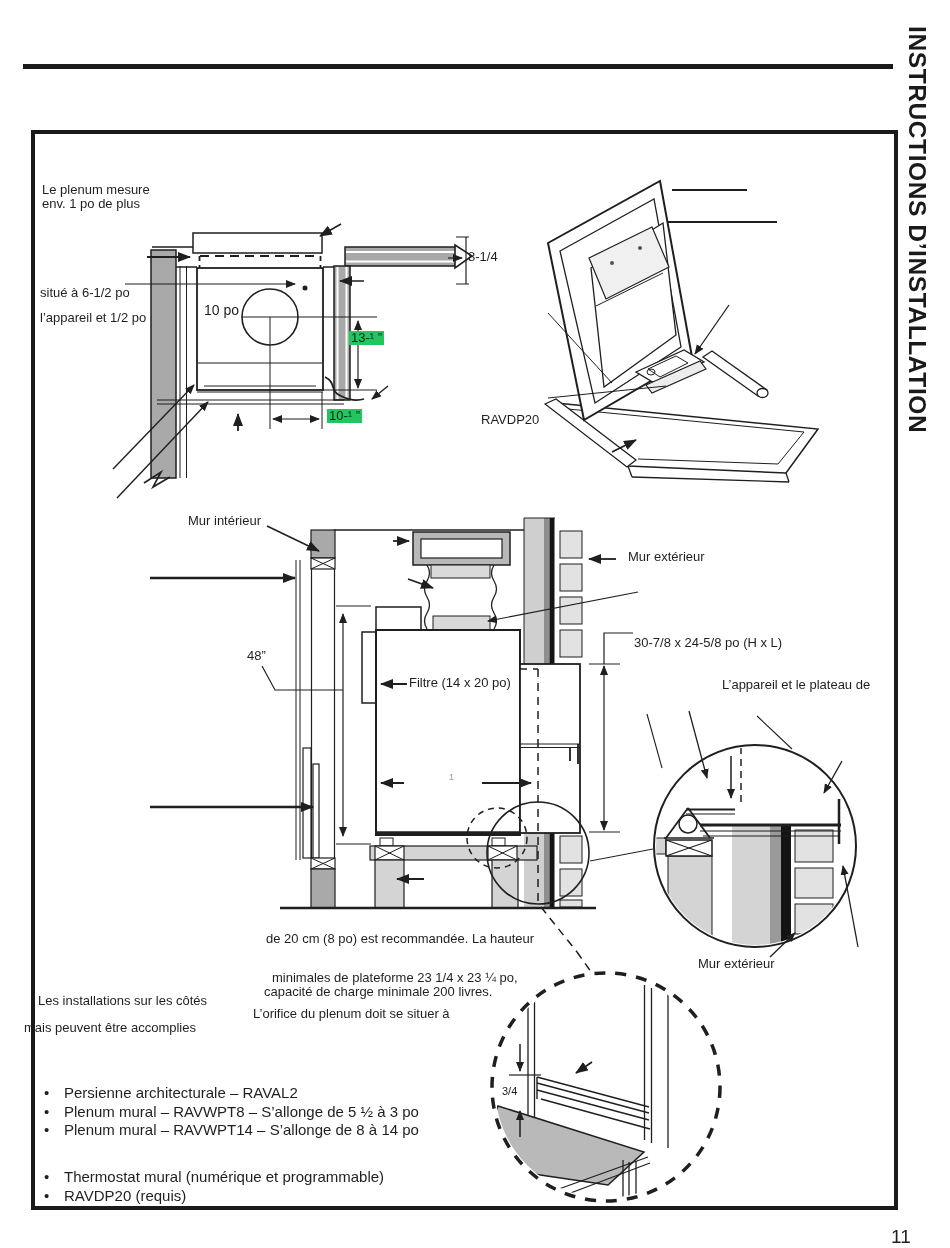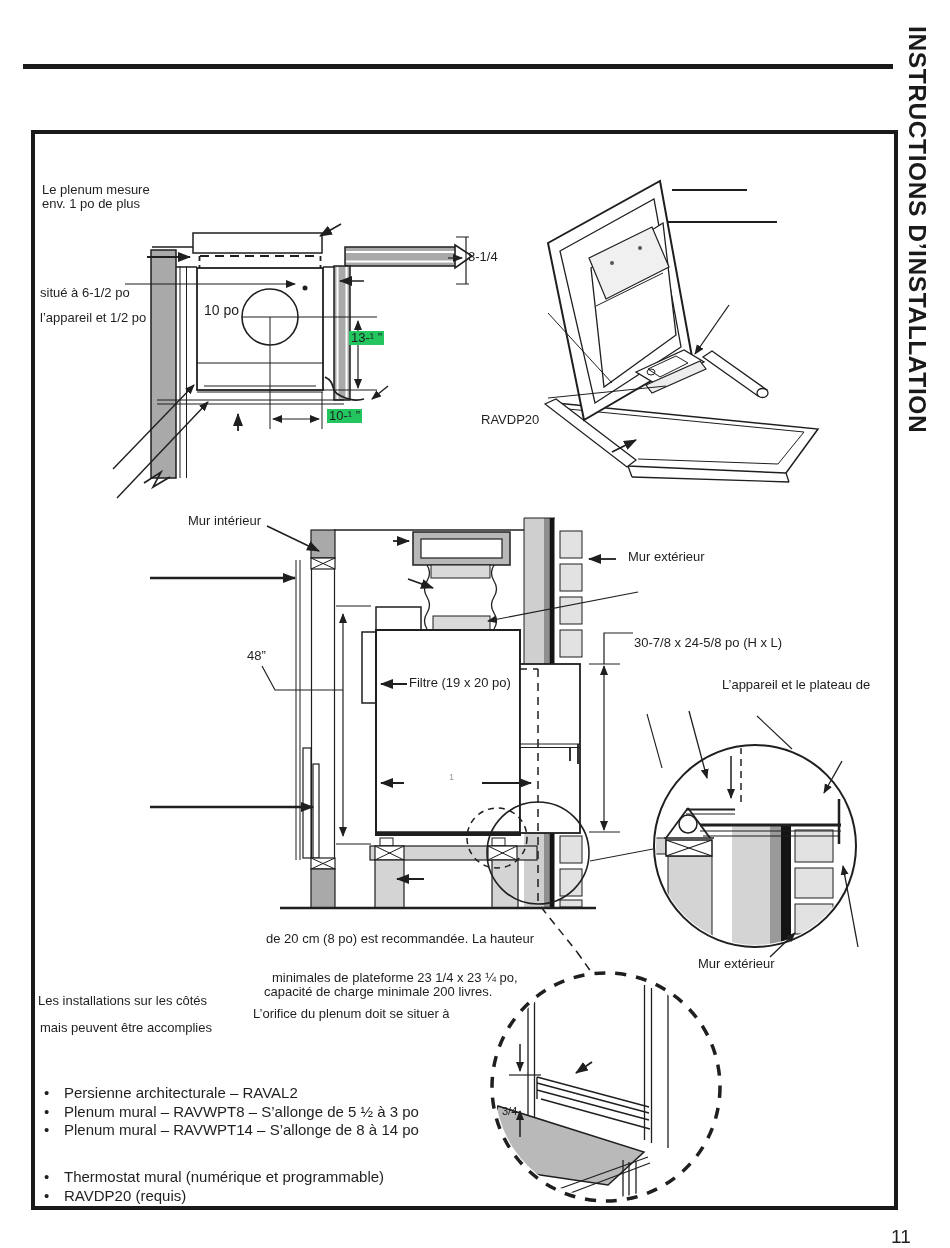--- a/index.html
+++ b/index.html
@@ -289,32 +289,32 @@
   <div class="lbl mid" style="left:204px;top:303px;">10 po</div>
   <div class="lbl dim" style="left:349px;top:331px;">13-¹ ”</div>
   <div class="lbl dim" style="left:327px;top:409px;">10-¹ ”</div>
   <div class="lbl" style="left:468px;top:250px;">8-1/4</div>
   <div class="lbl" style="left:481px;top:413px;">RAVDP20</div>
 
   <div class="lbl" style="left:188px;top:514px;">Mur intérieur</div>
   <div class="lbl" style="left:628px;top:550px;">Mur extérieur</div>
   <div class="lbl" style="left:634px;top:619px;margin-top:17px;">30-7/8 x 24-5/8 po (H x L)</div>
   <div class="lbl" style="left:247px;top:649px;">48”</div>
-  <div class="lbl" style="left:409px;top:676px;">Filtre (19 x 20 po)</div>
+  <div class="lbl" style="left:409px;top:676px;">Filtre (14 x 20 po)</div>
   <div class="lbl" style="left:722px;top:678px;">L’appareil et le plateau de</div>
   <div class="lbl tiny" style="left:449px;top:773px;">1</div>
   <div class="lbl" style="left:698px;top:957px;">Mur extérieur</div>
-  <div class="lbl small" style="left:502px;top:1085px;margin-top:20px;">3/4</div>
+  <div class="lbl small" style="left:502px;top:1085px;">3/4</div>
 
   <div class="lbl" style="left:266px;top:932px;text-align:right;">de 20 cm (8 po) est recommandée. La hauteur</div>
   <div class="lbl" style="left:264px;top:971px;padding-left:8px;">minimales de plateforme 23 1/4 x 23 ¼ po,</div>
   <div class="lbl" style="left:264px;top:985px;">capacité de charge minimale 200 livres.</div>
   <div class="lbl" style="left:38px;top:994px;">Les installations sur les côtés</div>
   <div class="lbl" style="left:253px;top:1007px;">L’orifice du plenum doit se situer à</div>
-  <div class="lbl" style="left:40px;top:1021px;text-align:right;">mais peuvent être accomplies</div>
+  <div class="lbl" style="left:24px;top:1021px;text-align:right;">mais peuvent être accomplies</div>
 
   <div class="blist" style="left:44px;top:1084px;">
     <div class="brow">
       <span class="bdot">•</span>
       <span>Persienne architecturale – RAVAL2</span>
     </div>
     <div class="brow">
       <span class="bdot">•</span>
       <span>Plenum mural – RAVWPT8 – S’allonge de 5 ½ à 3 po</span>
     </div>

